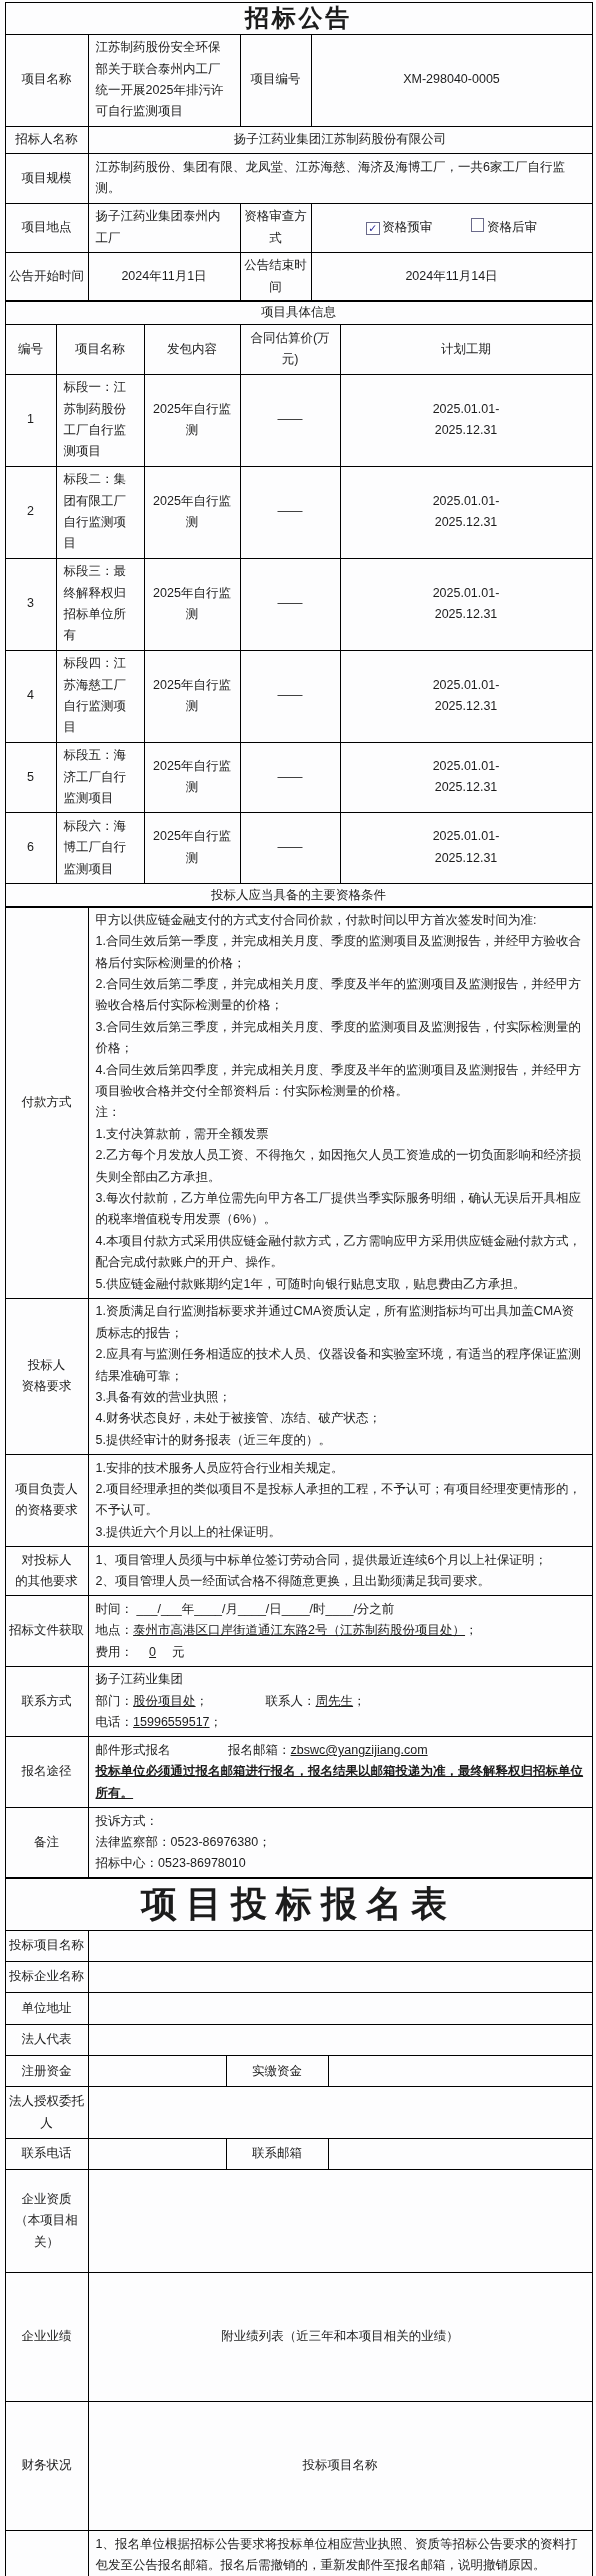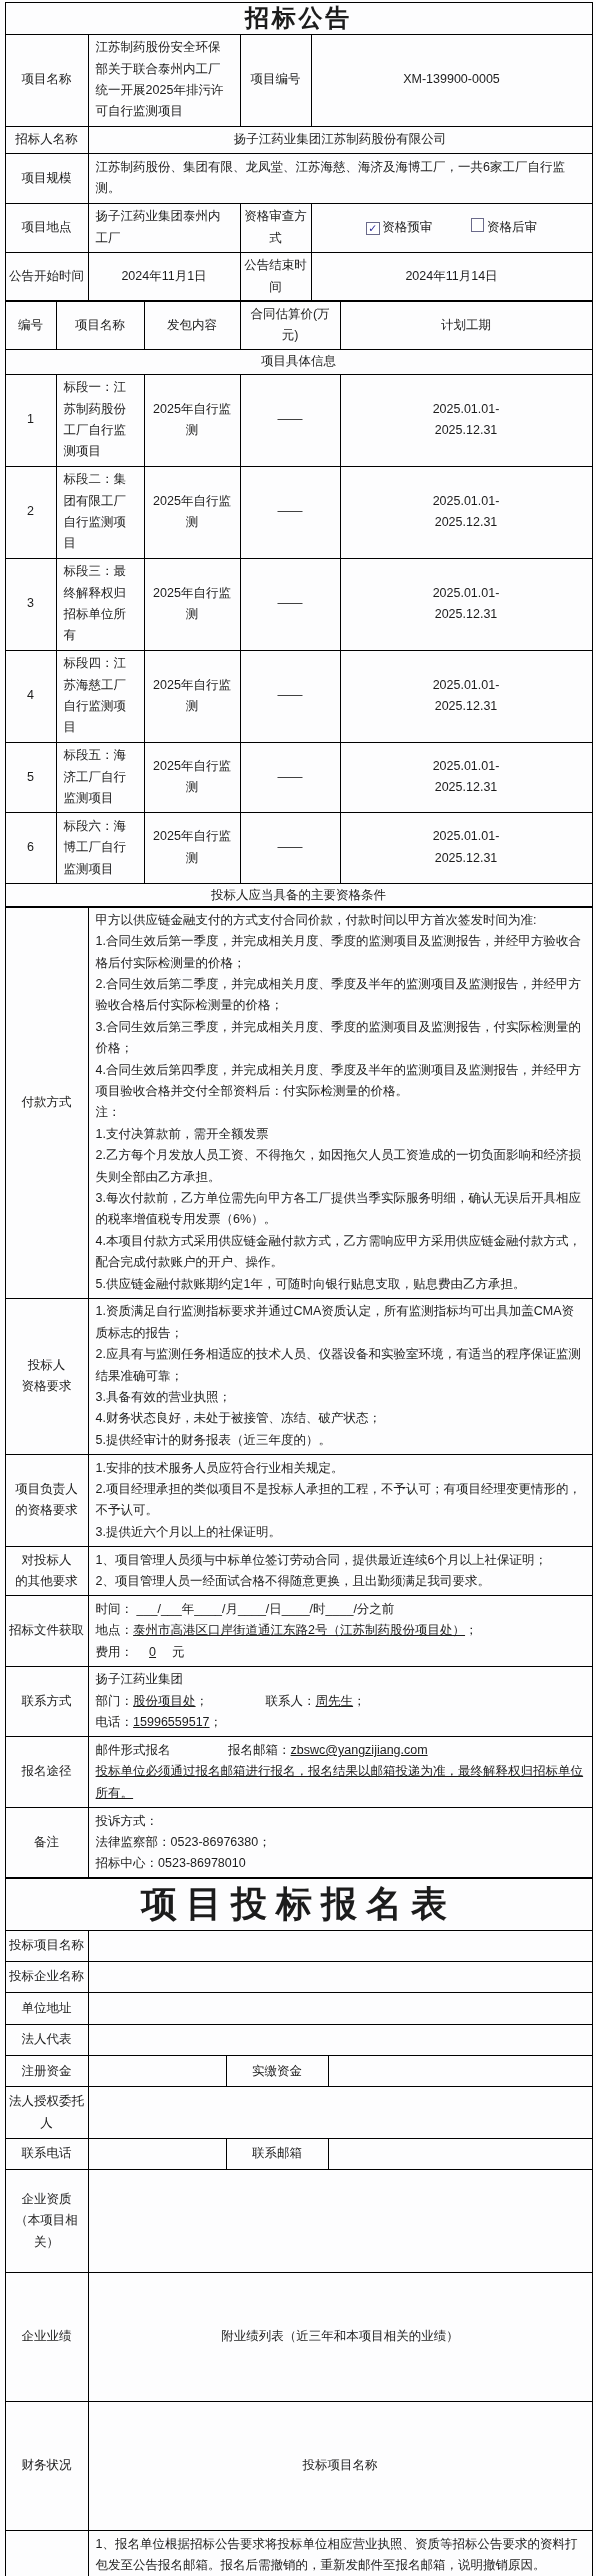--- a/index.html
+++ b/index.html
@@ -21,21 +21,21 @@
   .title-cell {
     text-align:center; font-family:"Liberation Serif","DejaVu Serif",serif;
     font-weight:bold; font-size:24px; letter-spacing:2.7px; line-height:29px; padding:0.9px;
   }
   .form-title-cell {
     text-align:center; font-family:"Liberation Serif","DejaVu Serif",serif;
     font-weight:bold; font-size:36px; letter-spacing:9px; line-height:50px; padding:0.9px;
   }
   .sec { text-align:center; padding:0.9px; line-height:21.4px; }
   .u { text-decoration:underline; }
-  .bu { font-weight:normal; text-decoration:underline; }
+  .bu { font-weight:bold; text-decoration:underline; }
   .cb {
     display:inline-block; width:11.6px; height:11.6px; border:0.9px solid #6a6a8a;
     line-height:11.6px; font-size:10.7px; font-weight:bold; text-align:center;
     vertical-align:-0.9px; margin-right:2.7px; color:#2a2a9a; background:#fff;
   }
   .gap-lg { margin-left:54px; }
   .gap-md { margin-left:35px; }
   .h30  td, td.h30  { height:25px; }
   .h50  { height:45px; }
   .h110 { height:96px; }
@@ -55,21 +55,21 @@
         <col>
       </colgroup>
     <tbody>
         <tr>
       <td colspan="4" class="title-cell">招标公告</td>
     </tr>
     <tr>
       <td class="lbl">项目名称</td>
       <td>江苏制药股份安全环保部关于联合泰州内工厂统一开展2025年排污许可自行监测项目</td>
       <td class="lbl">项目编号</td>
-      <td class="ctr">XM-139900-0005</td>
+      <td class="ctr">XM-298040-0005</td>
     </tr>
     <tr>
       <td class="lbl">招标人名称</td>
       <td colspan="3" class="ctr">扬子江药业集团江苏制药股份有限公司</td>
     </tr>
     <tr>
       <td class="lbl">项目规模</td>
       <td colspan="3">江苏制药股份、集团有限、龙凤堂、江苏海慈、海济及海博工厂，一共6家工厂自行监测。</td>
     </tr>
     <tr>
@@ -93,28 +93,28 @@
   <table class="t2">
     <colgroup>
         <col style="width:51px">
         <col style="width:88px">
         <col style="width:96px">
         <col style="width:100px">
         <col>
       </colgroup>
     <tbody>
         <tr>
+      <td colspan="5" class="sec">项目具体信息</td>
+    </tr>
+    <tr>
       <td class="lbl">编号</td>
       <td class="lbl">项目名称</td>
       <td class="lbl">发包内容</td>
       <td class="lbl">合同估算价(万元)</td>
       <td class="lbl">计划工期</td>
-    </tr>
-    <tr>
-      <td colspan="5" class="sec">项目具体信息</td>
     </tr>
     <tr>
       <td class="ctr">1</td>
       <td>标段一：江苏制药股份工厂自行监测项目</td>
       <td class="ctr">2025年自行监测</td>
       <td class="ctr">——</td>
       <td class="ctr pre">2025.01.01-
 2025.12.31</td>
     </tr>
     <tr>

